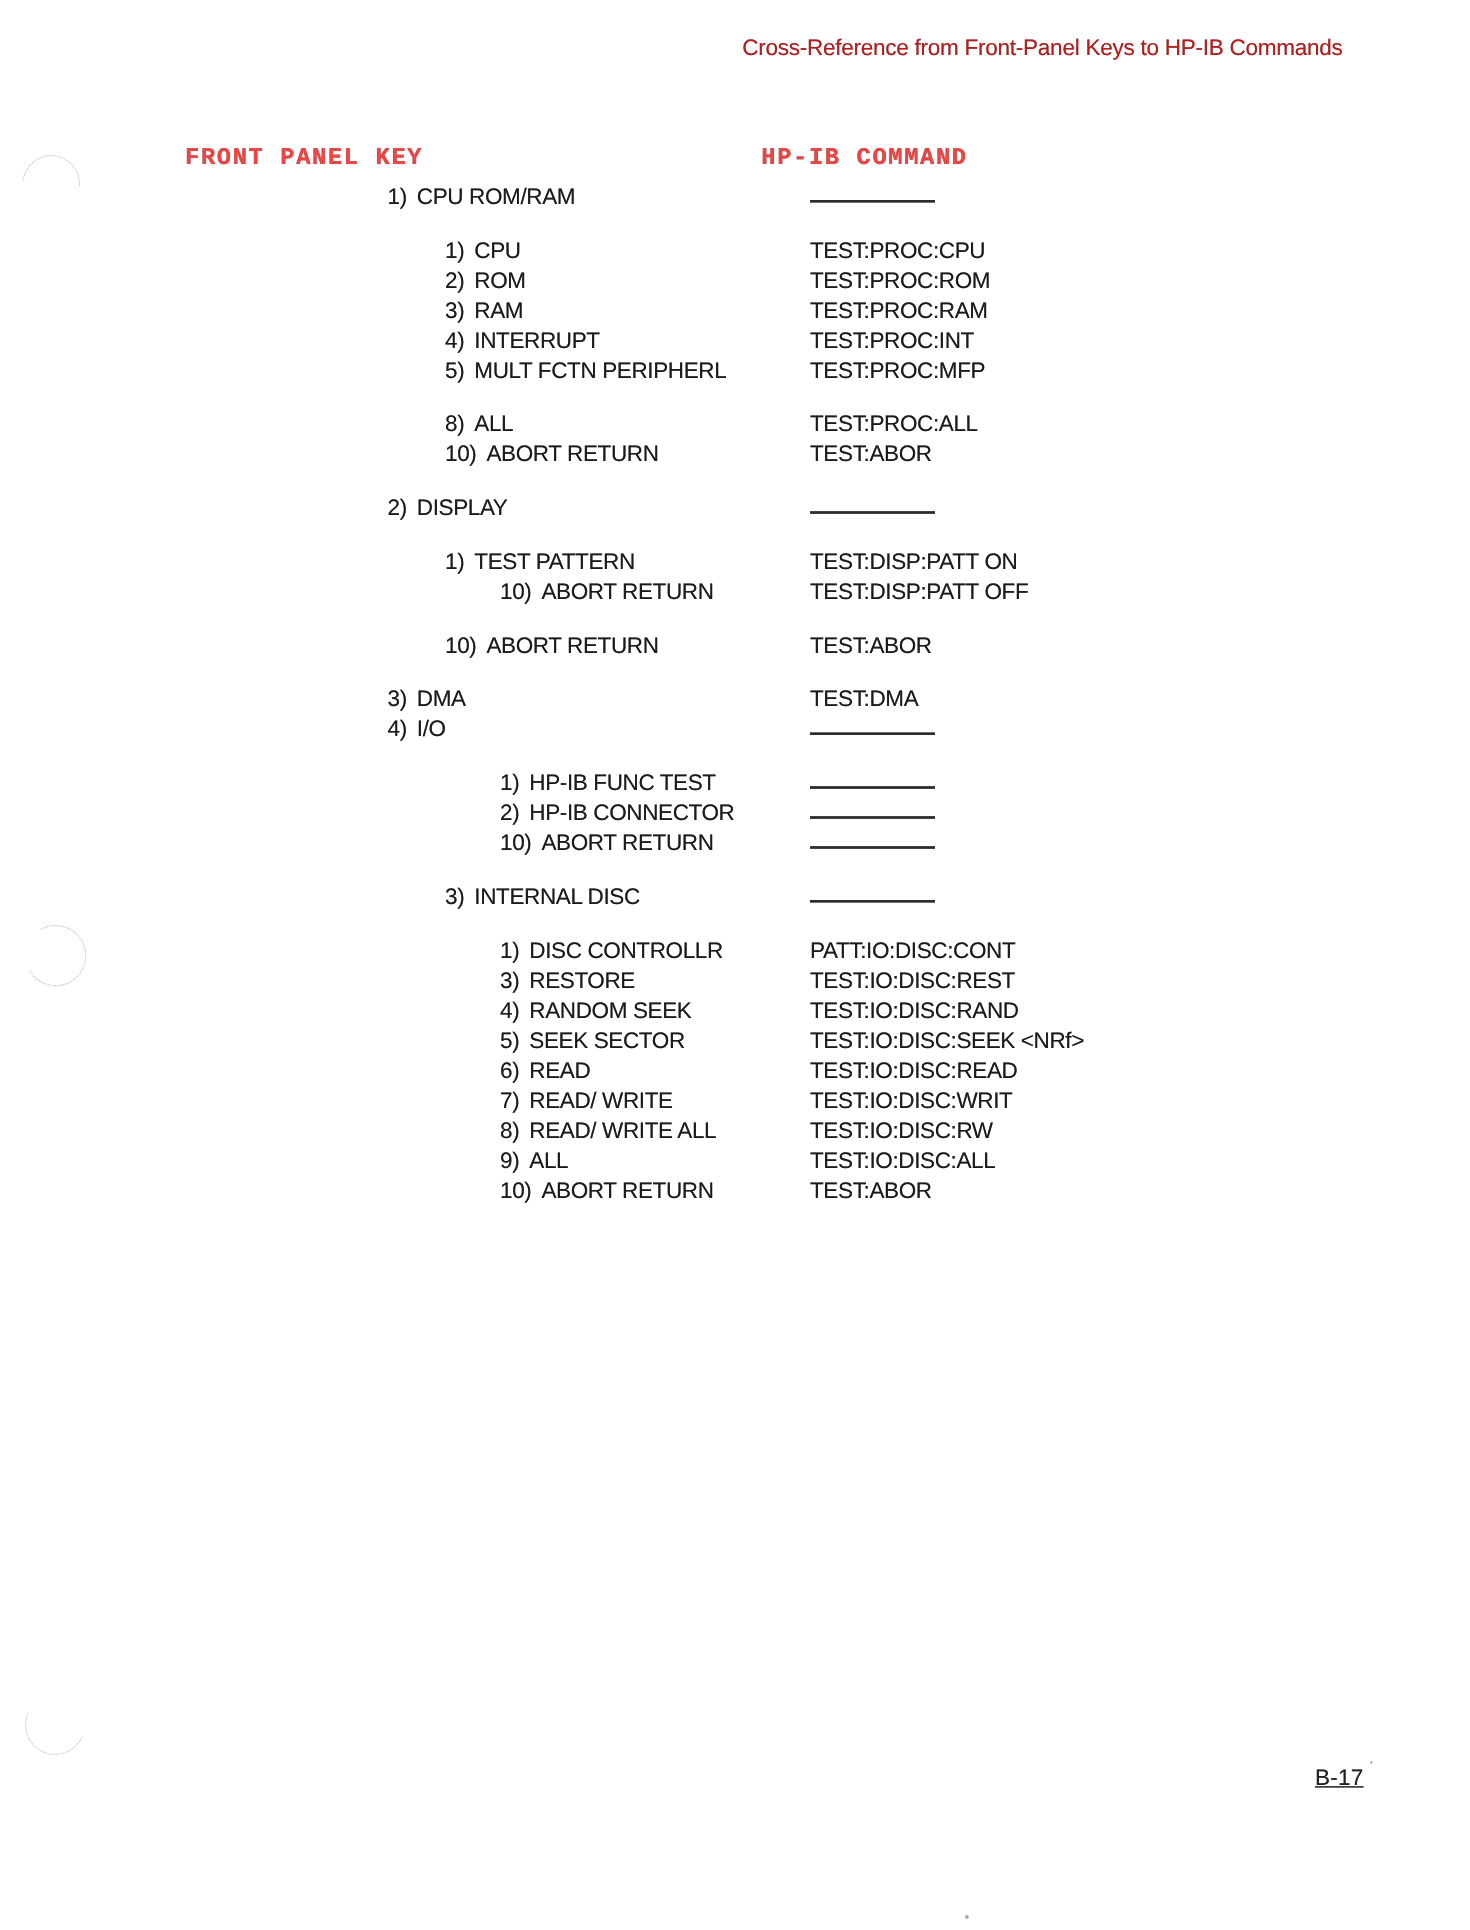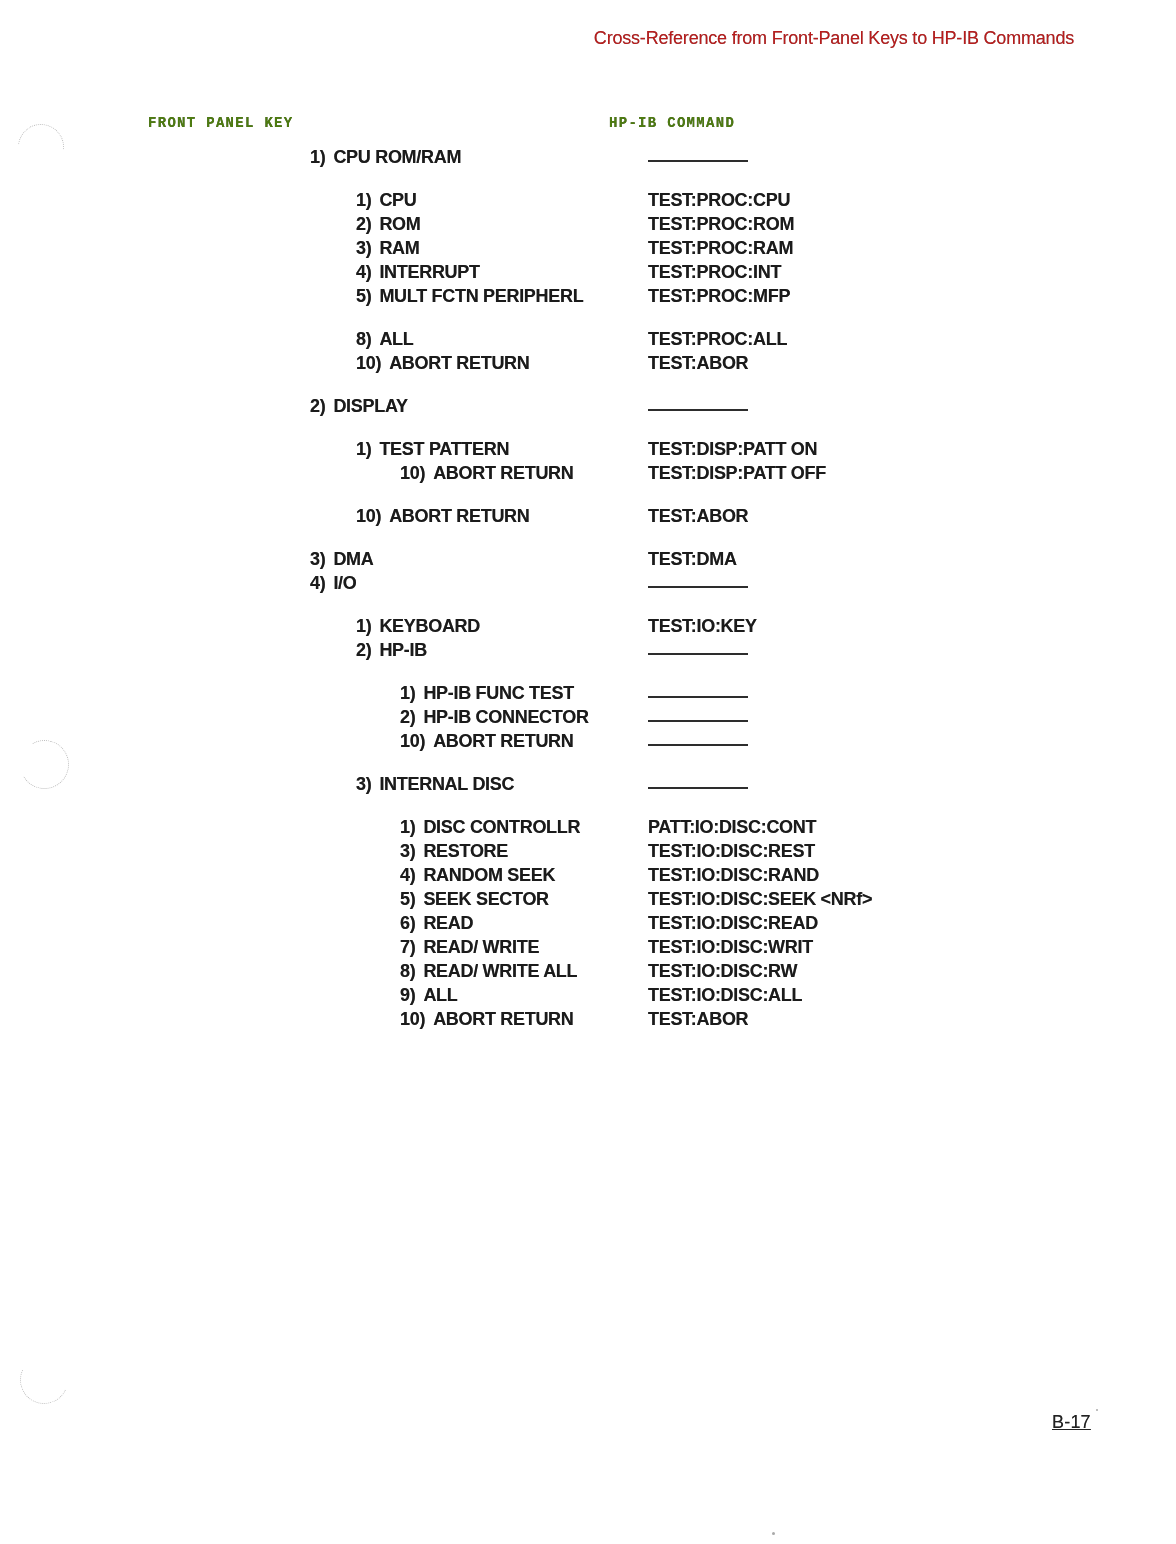--- a/index.html
+++ b/index.html
@@ -12,28 +12,28 @@
     overflow:hidden;
   }
   .doc-header {
     position:absolute; top:28px; right:102px;
     font-size:18px; color:#b91c1c; letter-spacing:-0.2px;
     text-shadow:0 0 0.5px rgba(40,40,40,0.55);
   }
   .col-header {
     position:absolute; top:115px;
     font-family:"Liberation Mono", monospace;
-    font-weight:bold; font-size:14px; letter-spacing:1.3px;
-    color:#4d7c0f;
+    font-weight:bold; font-size:19px; letter-spacing:1.3px;
+    color:#ef4444;
     text-shadow:0 0 0.6px rgba(0,0,0,0.7);
   }
   .col-header.key-col { left:148px; }
   .col-header.cmd-col { left:609px; }
   .table-body { position:absolute; top:145px; left:0; width:1176px; }
-  .group { margin-bottom:19px;font-weight:bold; }
+  .group { margin-bottom:19px; }
   .row {
     position:relative; height:24px; line-height:24px;
     font-size:18px; letter-spacing:-0.3px; color:#1b1b1b;
     text-shadow:0 0 0.4px rgba(30,30,30,0.6);
   }
   .key { position:absolute; white-space:nowrap; }
   .key.level-1 { left:310px; }
   .key.level-2 { left:356px;text-align:right; }
   .key.level-3 { left:400px; }
   .num { display:inline-block; margin-right:8px; }
@@ -150,30 +150,20 @@
           <span class="key level-1"><span class="num">3)</span><span class="label">DMA</span></span>
           <span class="command">TEST:DMA</span>
         </div>
         <div class="row">
           <span class="key level-1"><span class="num">4)</span><span class="label">I/O</span></span>
           <span class="rule"></span>
         </div>
       </div>
       <div class="group">
         <div class="row">
-          <span class="key level-2"><span class="num">1)</span><span class="label">KEYBOARD</span></span>
-          <span class="command">TEST:IO:KEY</span>
-        </div>
-        <div class="row">
-          <span class="key level-2"><span class="num">2)</span><span class="label">HP-IB</span></span>
-          <span class="rule"></span>
-        </div>
-      </div>
-      <div class="group">
-        <div class="row">
           <span class="key level-3"><span class="num">1)</span><span class="label">HP-IB FUNC TEST</span></span>
           <span class="rule"></span>
         </div>
         <div class="row">
           <span class="key level-3"><span class="num">2)</span><span class="label">HP-IB CONNECTOR</span></span>
           <span class="rule"></span>
         </div>
         <div class="row">
           <span class="key level-3"><span class="num">10)</span><span class="label">ABORT RETURN</span></span>
           <span class="rule"></span>

